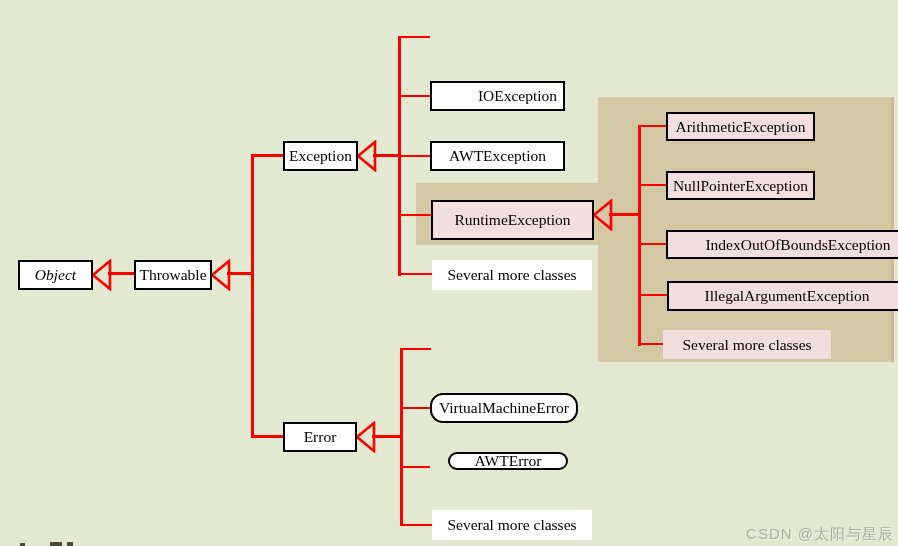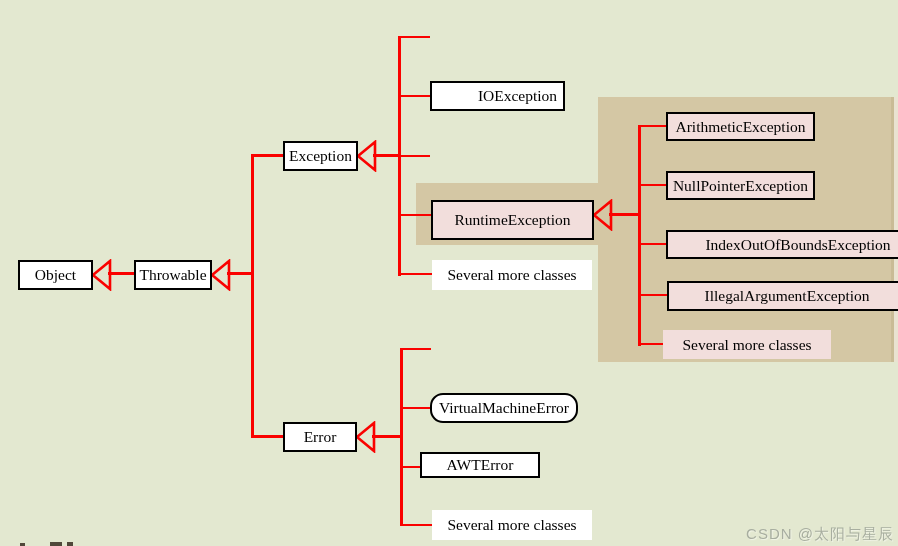--- a/index.html
+++ b/index.html
@@ -78,37 +78,38 @@
   <svg class="tri" style="left:355px;top:140px;" width="22" height="32" viewBox="0 0 22 32">
     <polygon points="20,2 3,16 20,30" fill="none" stroke="#fa0200" stroke-width="2.6"></polygon>
     </svg>
   <svg class="tri" style="left:591px;top:199px;" width="22" height="32" viewBox="0 0 22 32">
     <polygon points="20,2 3,16 20,30" fill="none" stroke="#fa0200" stroke-width="2.6"></polygon>
     </svg>
   <svg class="tri" style="left:354px;top:421px;" width="22" height="32" viewBox="0 0 22 32">
     <polygon points="20,2 3,16 20,30" fill="none" stroke="#fa0200" stroke-width="2.6"></polygon>
     </svg>
 
-  <div class="node" style="left:18px;top:260px;width:75px;height:30px;">Object</div>
+  <div class="node" style="left:18px;top:260px;width:75px;height:30px;font-style:italic;">Object</div>
   <div class="node" style="left:134px;top:260px;width:78px;height:30px;">Throwable</div>
   <div class="node" style="left:283px;top:141px;width:75px;height:30px;">Exception</div>
   <div class="node" style="left:283px;top:422px;width:74px;height:30px;">Error</div>
 
   <div class="node" style="left:430px;top:81px;width:135px;height:30px;padding-left:40px;">IOException</div>
+  <div class="node" style="left:430px;top:141px;width:135px;height:30px;">AWTException</div>
   <div class="node pink" style="left:431px;top:200px;width:163px;height:40px;">RuntimeException</div>
   <div class="node noborder" style="left:432px;top:260px;width:160px;height:30px;">Several more classes</div>
 
   <div class="node pink" style="left:666px;top:112px;width:149px;height:29px;">ArithmeticException</div>
   <div class="node pink" style="left:666px;top:171px;width:149px;height:29px;">NullPointerException</div>
   <div class="node pink" style="left:666px;top:230px;width:264px;height:29px;">IndexOutOfBoundsException</div>
   <div class="node pink" style="left:667px;top:281px;width:240px;height:30px;">IllegalArgumentException</div>
   <div class="node pink noborder" style="left:663px;top:330px;width:168px;height:29px;">Several more classes</div>
 
   <div class="node" style="left:430px;top:393px;width:148px;height:30px;border-radius:13px;">VirtualMachineError</div>
-  <div class="node" style="left:420px;top:452px;width:120px;height:26px;">AWTError</div>
+  <div class="node" style="left:448px;top:452px;width:120px;height:18px;border-radius:9px;">AWTError</div>
   <div class="node noborder" style="left:432px;top:510px;width:160px;height:30px;">Several more classes</div>
 
   <i class="cutoff" style="left:20px;top:543px;width:5px;height:3px;"></i>
   <i class="cutoff" style="left:50px;top:542px;width:12px;height:4px;"></i>
   <i class="cutoff" style="left:67px;top:542px;width:6px;height:4px;"></i>
 
   <div class="watermark">CSDN @太阳与星辰</div>
 
 </div>
 

